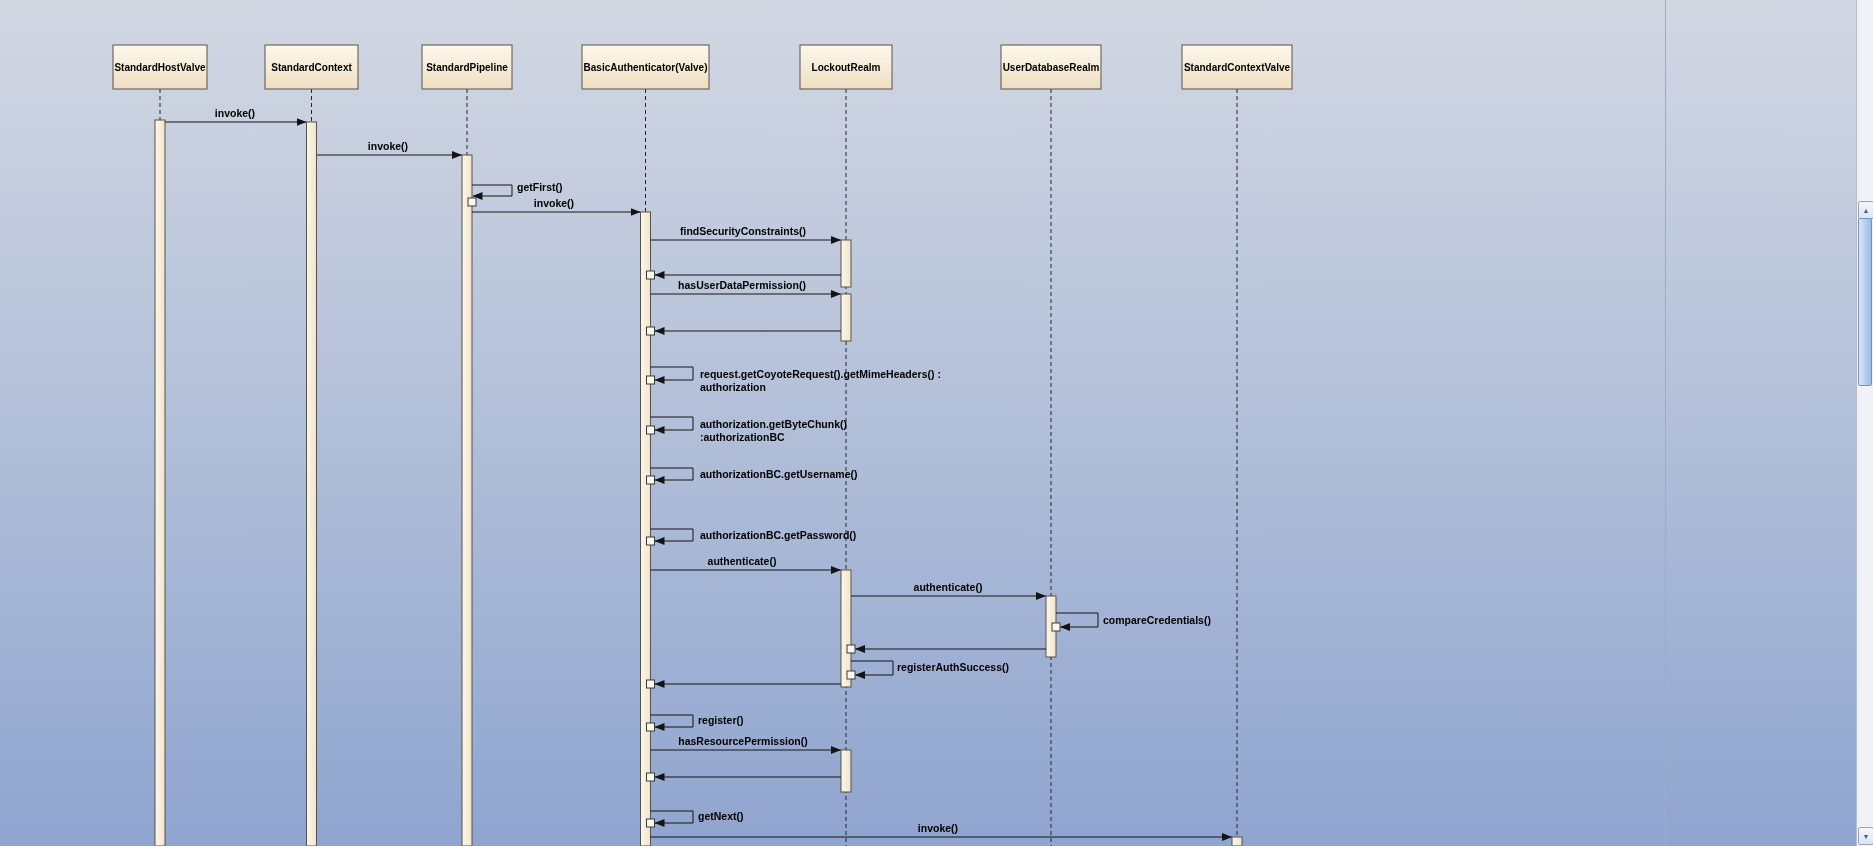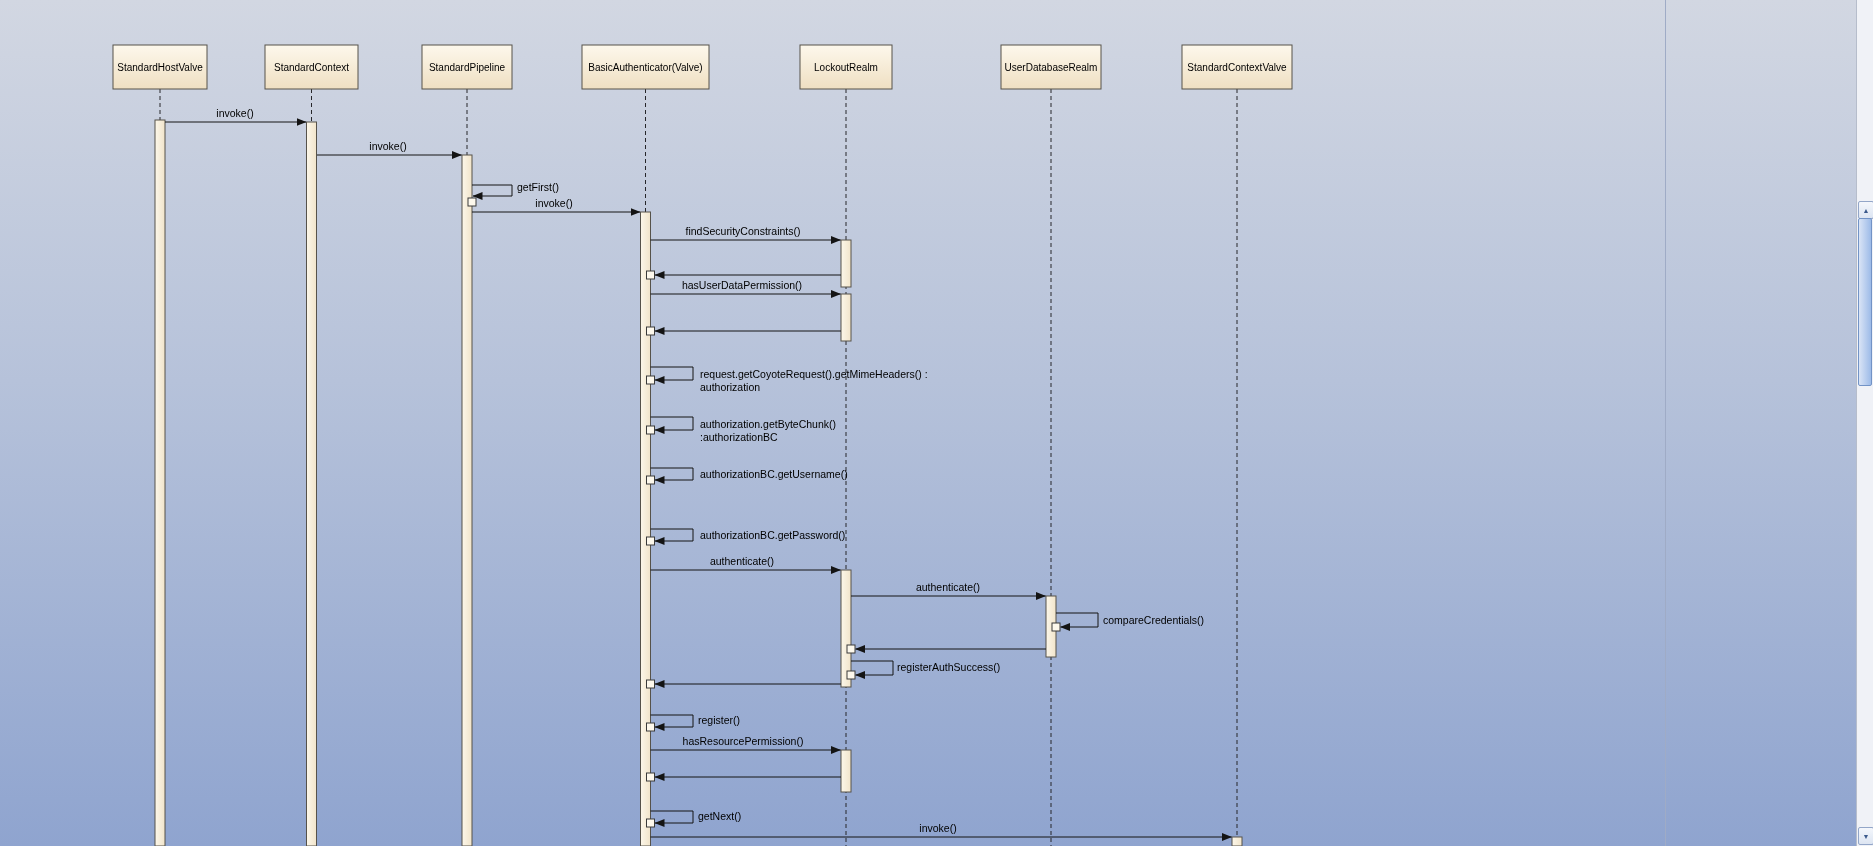--- a/index.html
+++ b/index.html
@@ -2,20 +2,21 @@
 <html><head>
 <meta charset="utf-8">
 <style>
   html,body{margin:0;padding:0;}
   body{font-family:"Liberation Sans",sans-serif;}
   .stage{
     position:relative;
     width:1873px;height:846px;
     overflow:hidden;
     background:linear-gradient(180deg,#d2d7e2 0%,#b6c2da 45%,#8fa4cf 100%);
+    font-weight:bold;
   }
   svg.diagram{position:absolute;left:0;top:0;}
   .lifeline{stroke:#26262a;stroke-width:1;stroke-dasharray:4 3;fill:none;}
   .guide{stroke:#9fabc6;stroke-width:1;}
   .pbox{fill:url(#boxGrad);stroke:#56524a;stroke-width:1;}
   .pname{font-size:10px;fill:#000;text-anchor:middle;font-family:"Liberation Sans",sans-serif;}
   .act{fill:url(#barGrad);stroke:#56524a;stroke-width:1;}
   .msg{stroke:#141414;stroke-width:1;fill:none;}
   .ret-sq{fill:#fdf8ec;stroke:#3a3a3a;stroke-width:1;}
   .mlabel{font-size:10.5px;fill:#000;font-family:"Liberation Sans",sans-serif;}

